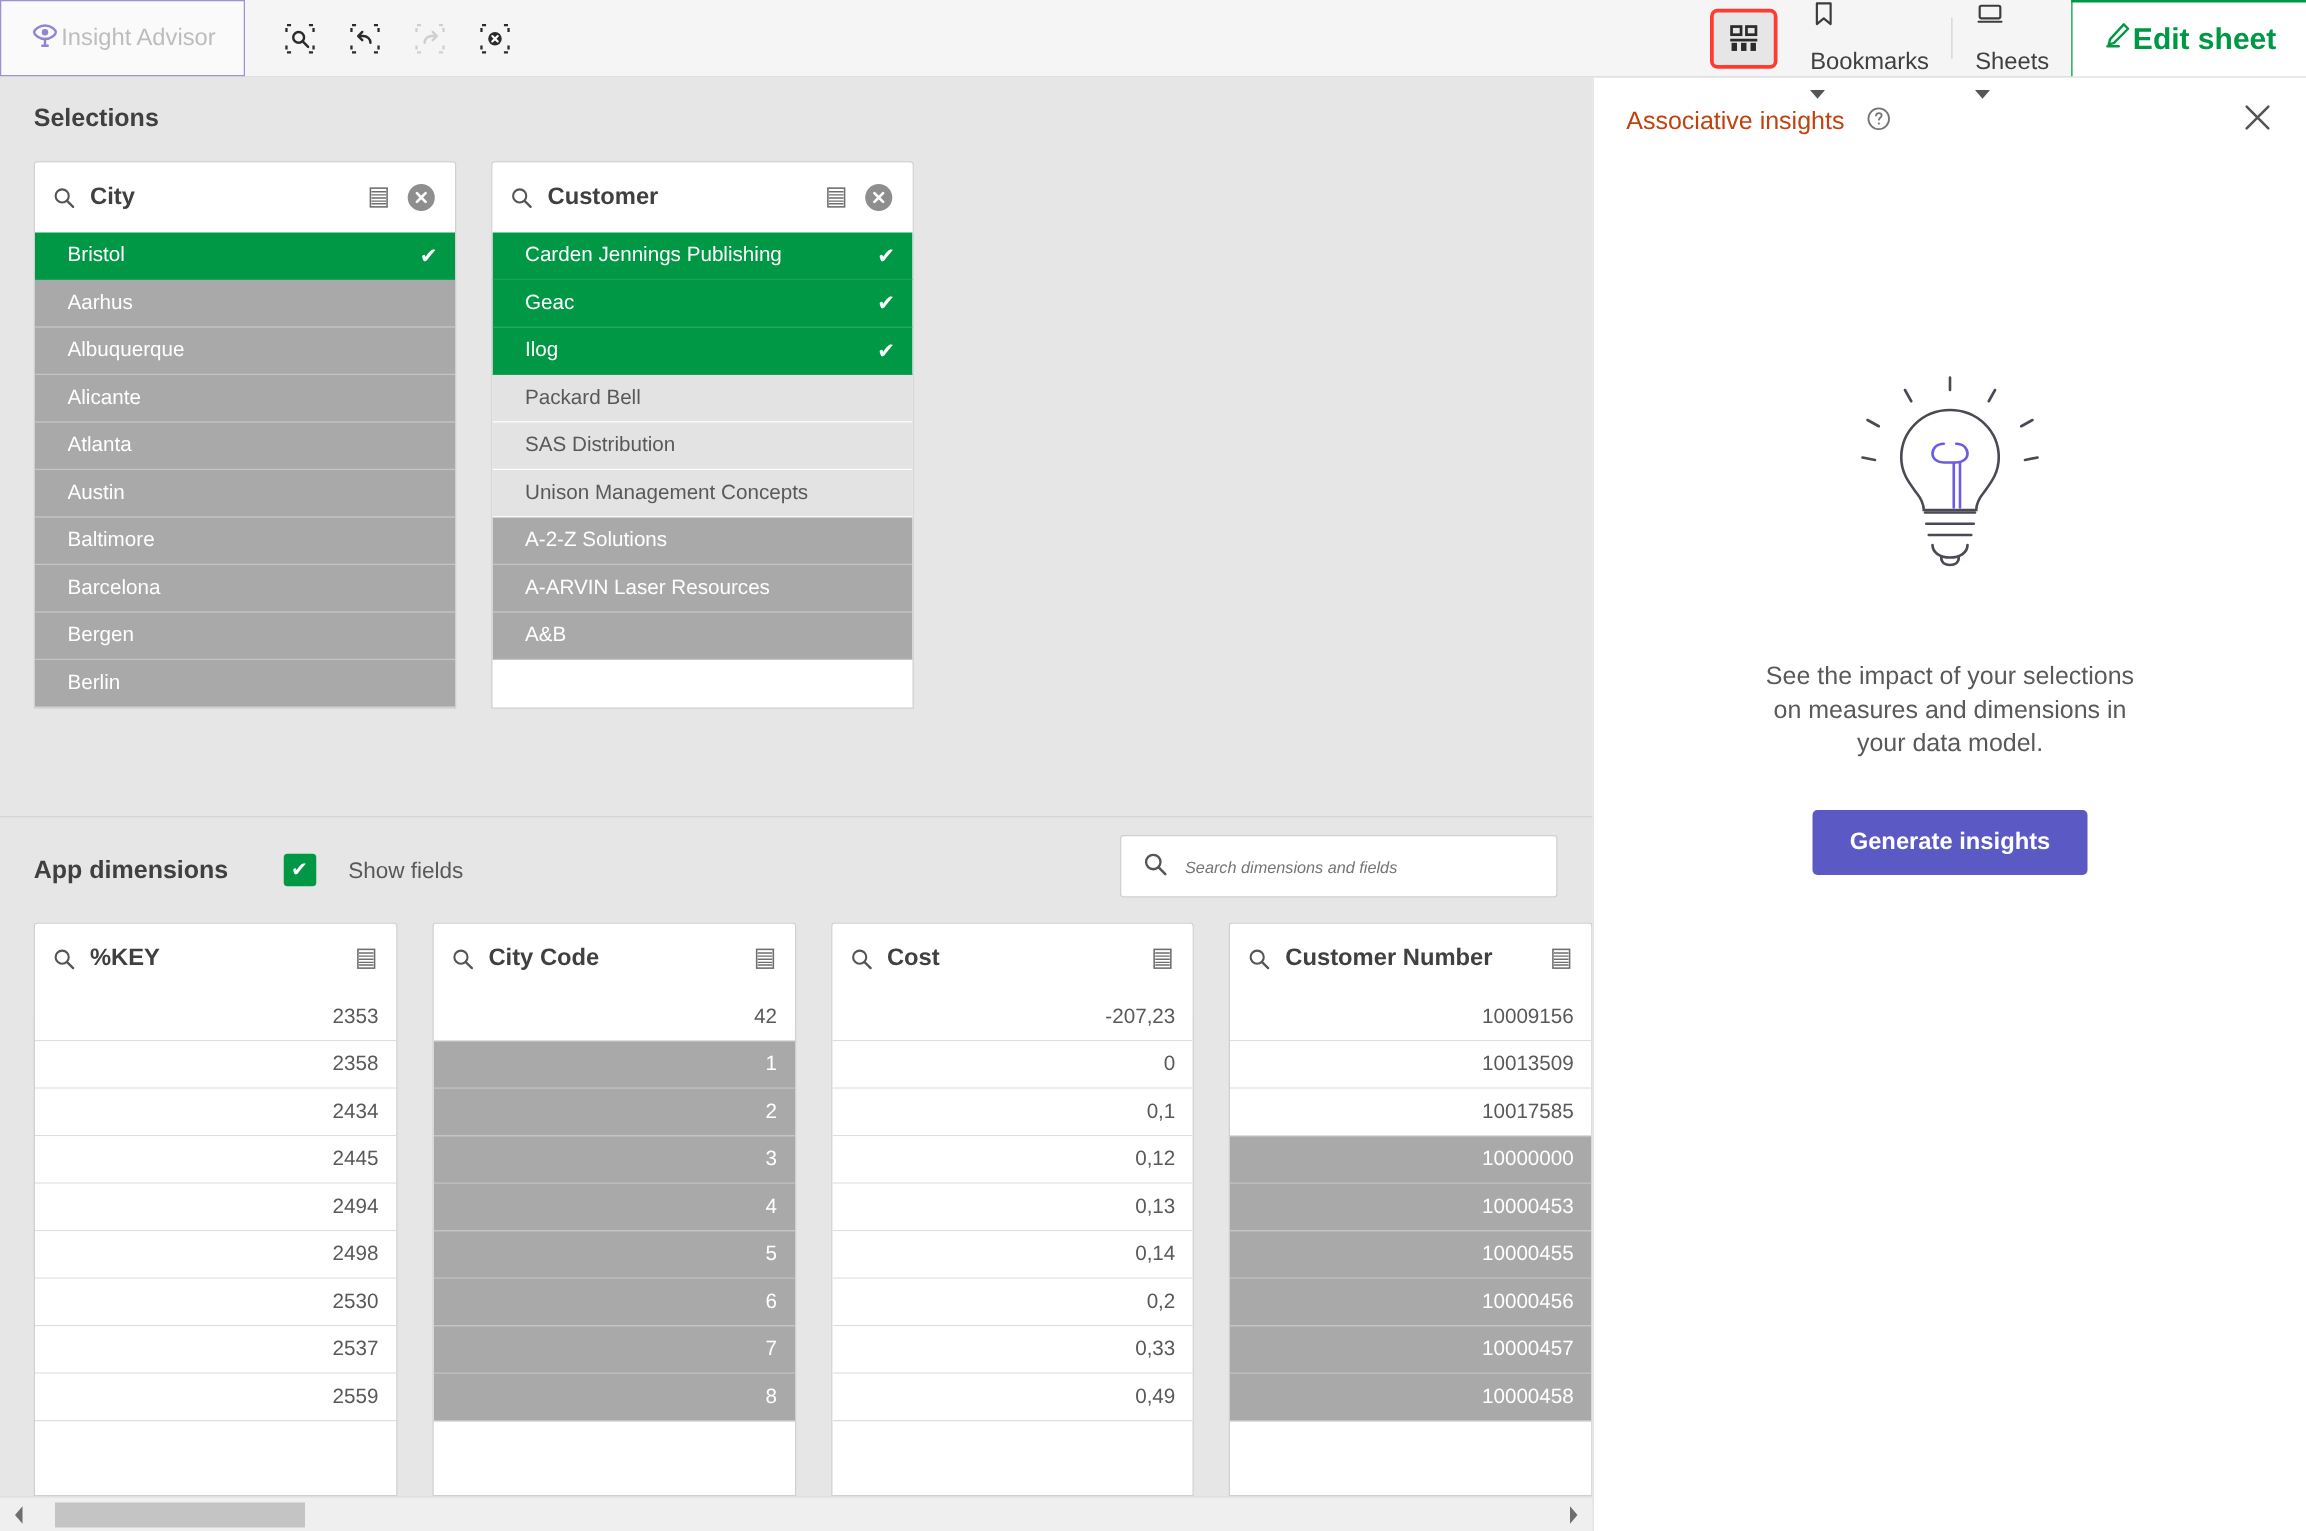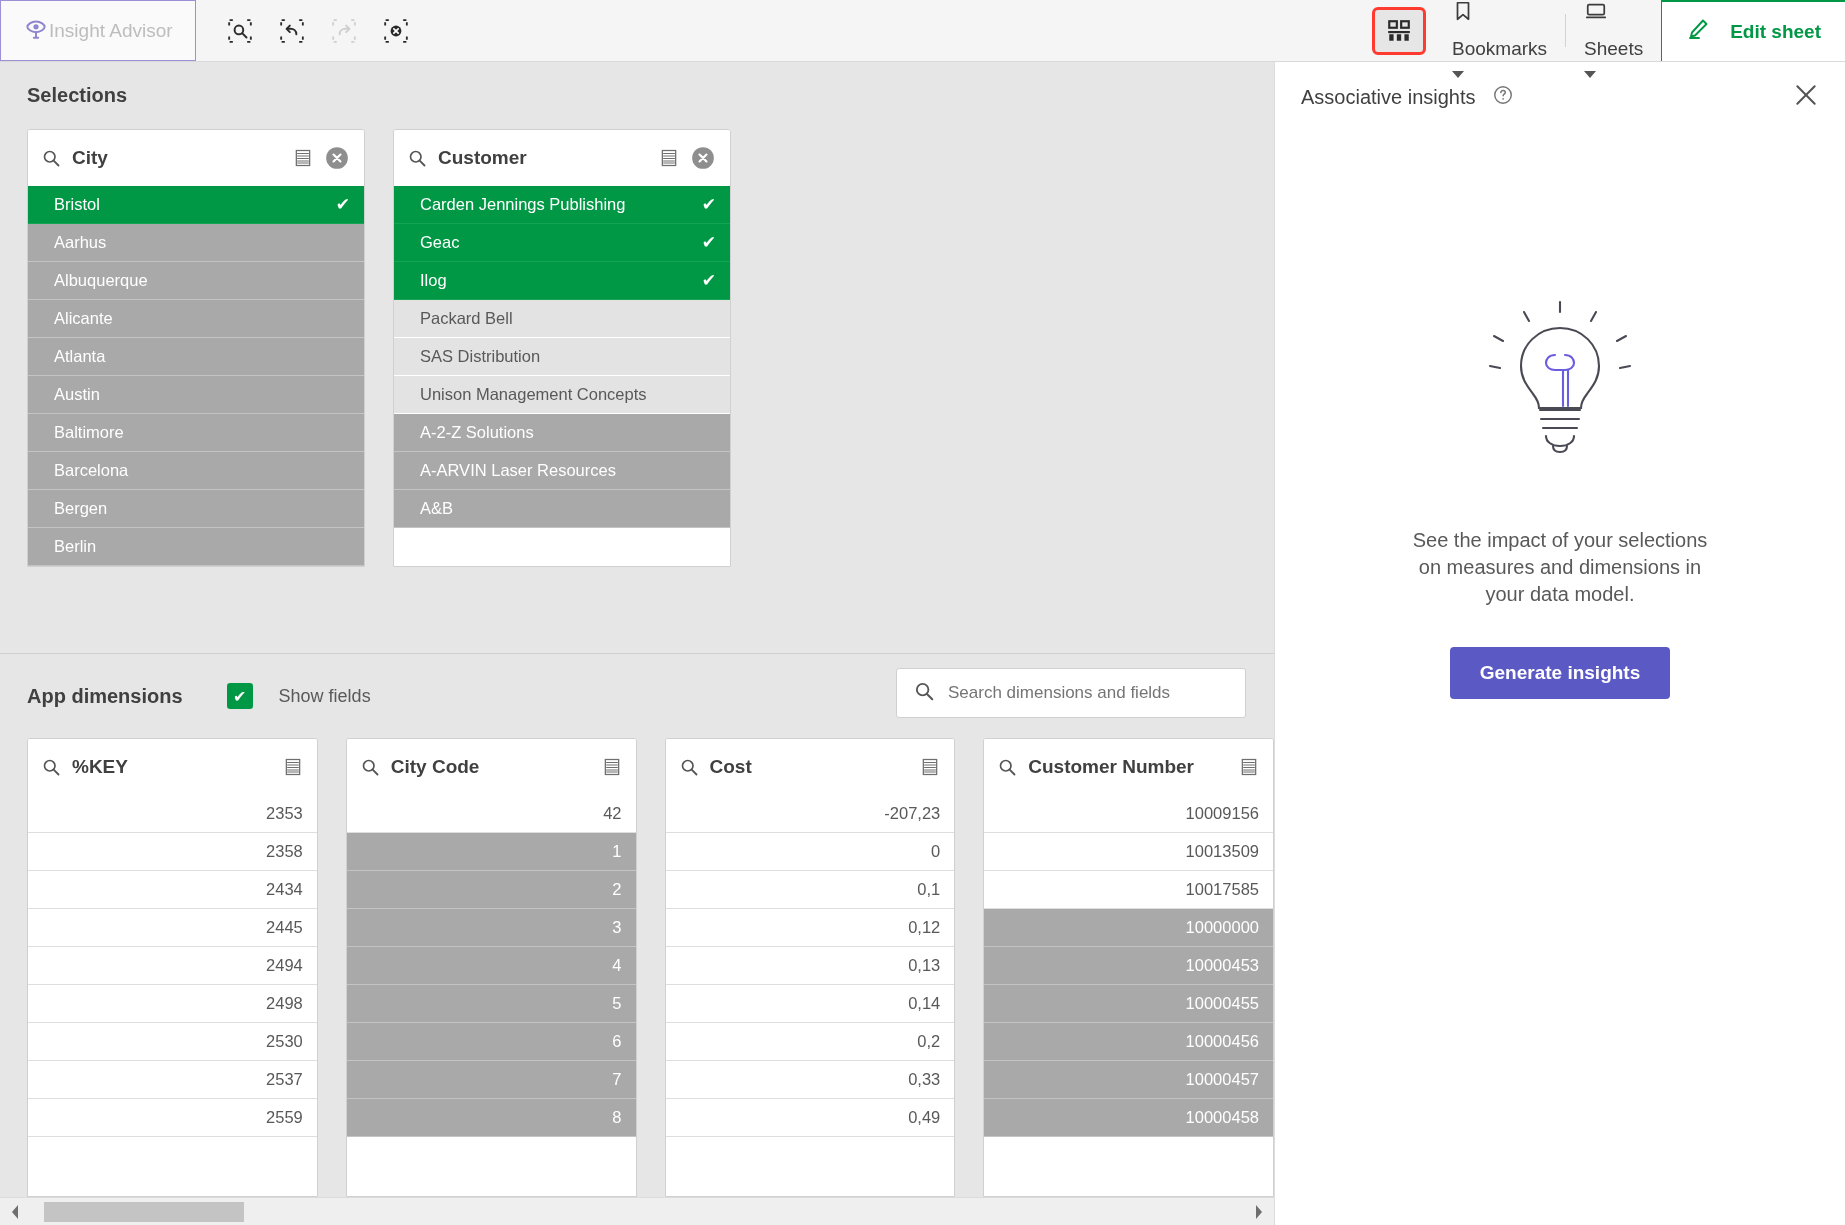--- a/index.html
+++ b/index.html
@@ -45,24 +45,24 @@
     width: 54px; height: 48px; border: 3px solid #ff3b30; border-radius: 6px;
     background: #e6e6e6; display: flex; align-items: center; justify-content: center;
     cursor: pointer;
   }
   .menu-btn {
     display: flex; align-items: flex-start; gap: 11px;
     padding: 0 18px; cursor: pointer; font-size: 19px; color: #404040; flex-direction: column;
   }
   .vdiv { width: 1px; background: #d2d2d2; margin: 14px 0; }
   .edit-sheet {
-    display: flex; align-items: center; gap: 20px;
+    display: flex; align-items: center; gap: 0;
     padding: 0 24px; cursor: pointer;
     border-left: 1px solid #009845; border-top: 2px solid #009845;
-    color: #009845; font-size: 19px; font-weight: bold;
+    color: #009845; font-size: 24px; font-weight: bold;
     background: #ffffff;
   }
   .chev { width: 0; height: 0; border-left: 6px solid transparent; border-right: 6px solid transparent; border-top: 7px solid #555; }
 
   
   .body-wrap { flex: 1; display: flex; min-height: 0; }
 
   
   .left-area { flex: 1; display: flex; flex-direction: column; min-width: 0; background: #e6e6e6; }
 
@@ -108,40 +108,40 @@
     display: flex; align-items: center; justify-content: center;
     color: #fff; font-size: 16px; margin-left: 32px; cursor: pointer;
   }
   .chk-label { font-size: 18px; color: #595959; margin-left: 14px; }
   .dims-spacer { flex: 1; }
   .dims-search {
     width: 350px; height: 50px; background: #fff; border: 1px solid #d0d0d0; border-radius: 3px;
     display: flex; align-items: center; gap: 13px; padding: 0 16px; margin-right: 28px; margin-top: -6px;
   }
   .dims-search input {
-    border: none; outline: none; font-size: 17px; 
+    border: none; outline: none; font-size: 13px; font-style: italic;
     color: #ef4444; background: transparent; width: 100%;
     font-family: "Liberation Sans", sans-serif;
   }
   .dims-body { flex: 1; display: flex; gap: 28px; padding-left: 27px; overflow: hidden; min-height: 0; }
   .dims-body .listbox { height: 100%; }
 
   
   .hscroll {
     height: 28px; background: #efefef; border-top: 1px solid #dcdcdc;
     display: flex; align-items: center; padding: 0 4px;
   }
   .hs-arrow { width: 22px; display: flex; align-items: center; justify-content: center; cursor: pointer; }
   .hs-track { flex: 1; height: 20px; background: #efefef; position: relative; }
   .hs-thumb { position: absolute; left: 18px; top: 0; width: 200px; height: 20px; background: #c4c4c4; cursor: pointer; }
 
   
   .ai-panel { width: 571px; min-width: 571px; background: #fff; border-left: 1px solid #dcdcdc; display: flex; flex-direction: column; }
   .ai-head { height: 70px; display: flex; align-items: center; padding: 0 26px; gap: 16px; }
-  .ai-title { font-size: 20px; color: #404040; }
+  .ai-title { font-size: 20px; color: #c2410c; }
   .help-icon { cursor: pointer; }
   .ai-head-spacer { flex: 1; }
   .close-x { cursor: pointer; font-size: 30px; color: #555; line-height: 1; }
   .ai-content { flex: 1; display: flex; flex-direction: column; align-items: center; padding-top: 168px; }
   .bulb { margin-bottom: 48px; }
   .ai-desc { width: 300px; text-align: center; font-size: 20px; line-height: 1.36; color: #595959; }
   .gen-btn {
     margin-top: 38px; background: #5b59c4; color: #fff;
     font-size: 19px; font-weight: bold; padding: 15px 30px;
     border: none; border-radius: 4px; cursor: pointer;

